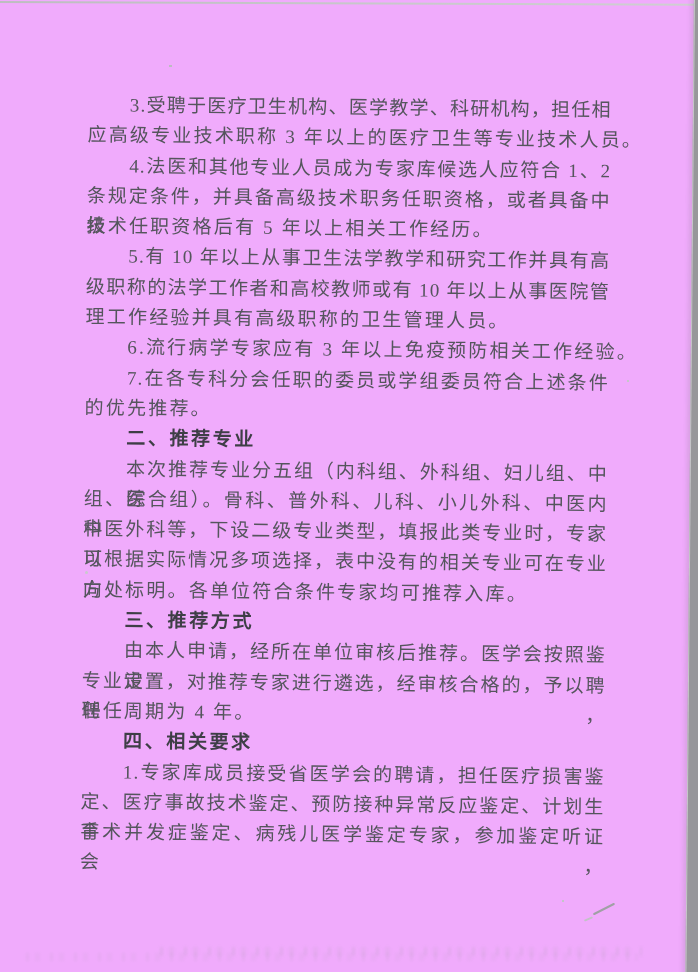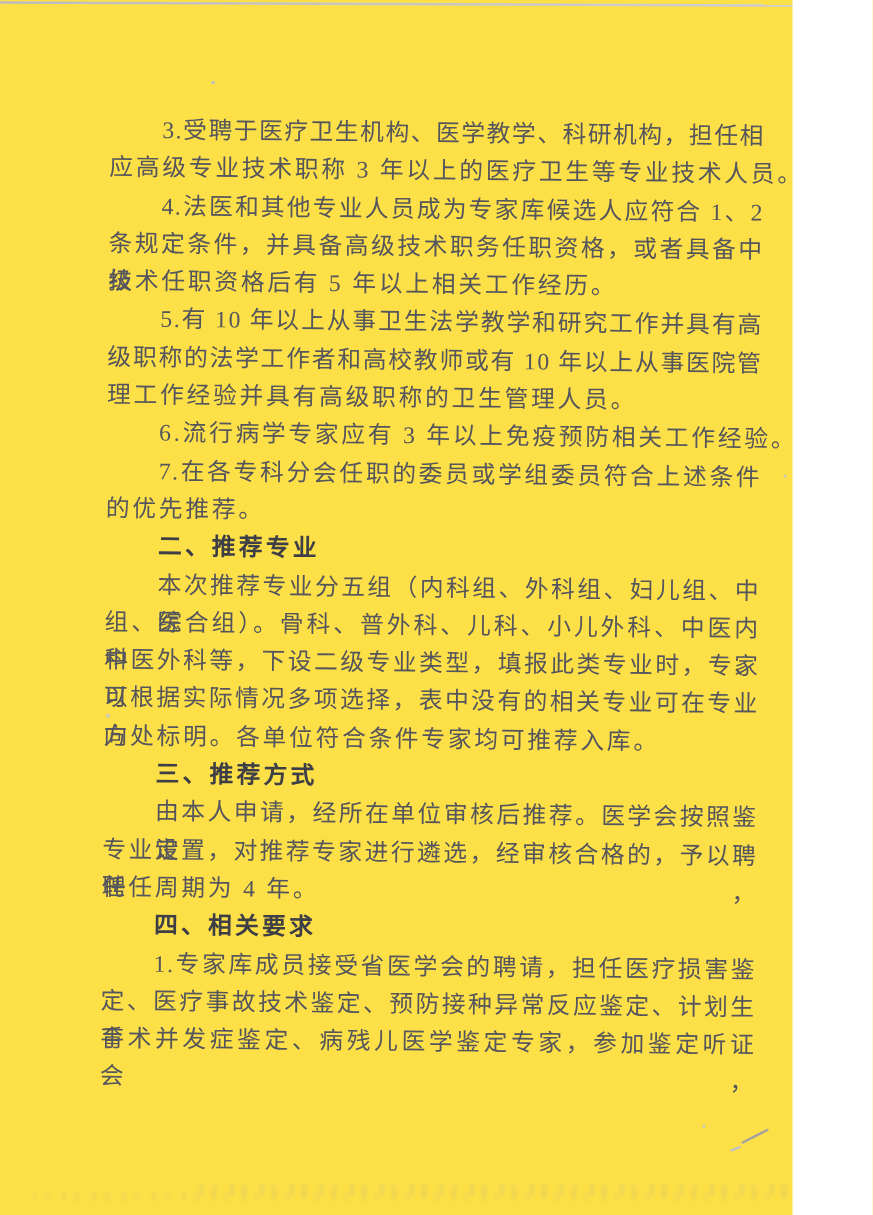--- a/index.html
+++ b/index.html
@@ -7,23 +7,23 @@
     margin: 0;
     padding: 0;
     width: 698px;
     height: 972px;
     overflow: hidden;
     background: #ffffff;
   }
   .page {
     position: absolute;
     inset: 0;
-    width: 634px;
+    width: 698px;
     height: 972px;
-    background: #fde047;
+    background: #f0abfc;
     overflow: hidden;
   }
   
   .text-block {
     position: absolute;
     left: 88px;
     top: 90px;
     width: 524px;
     transform: rotate(0.6deg);
     transform-origin: 0 0;

